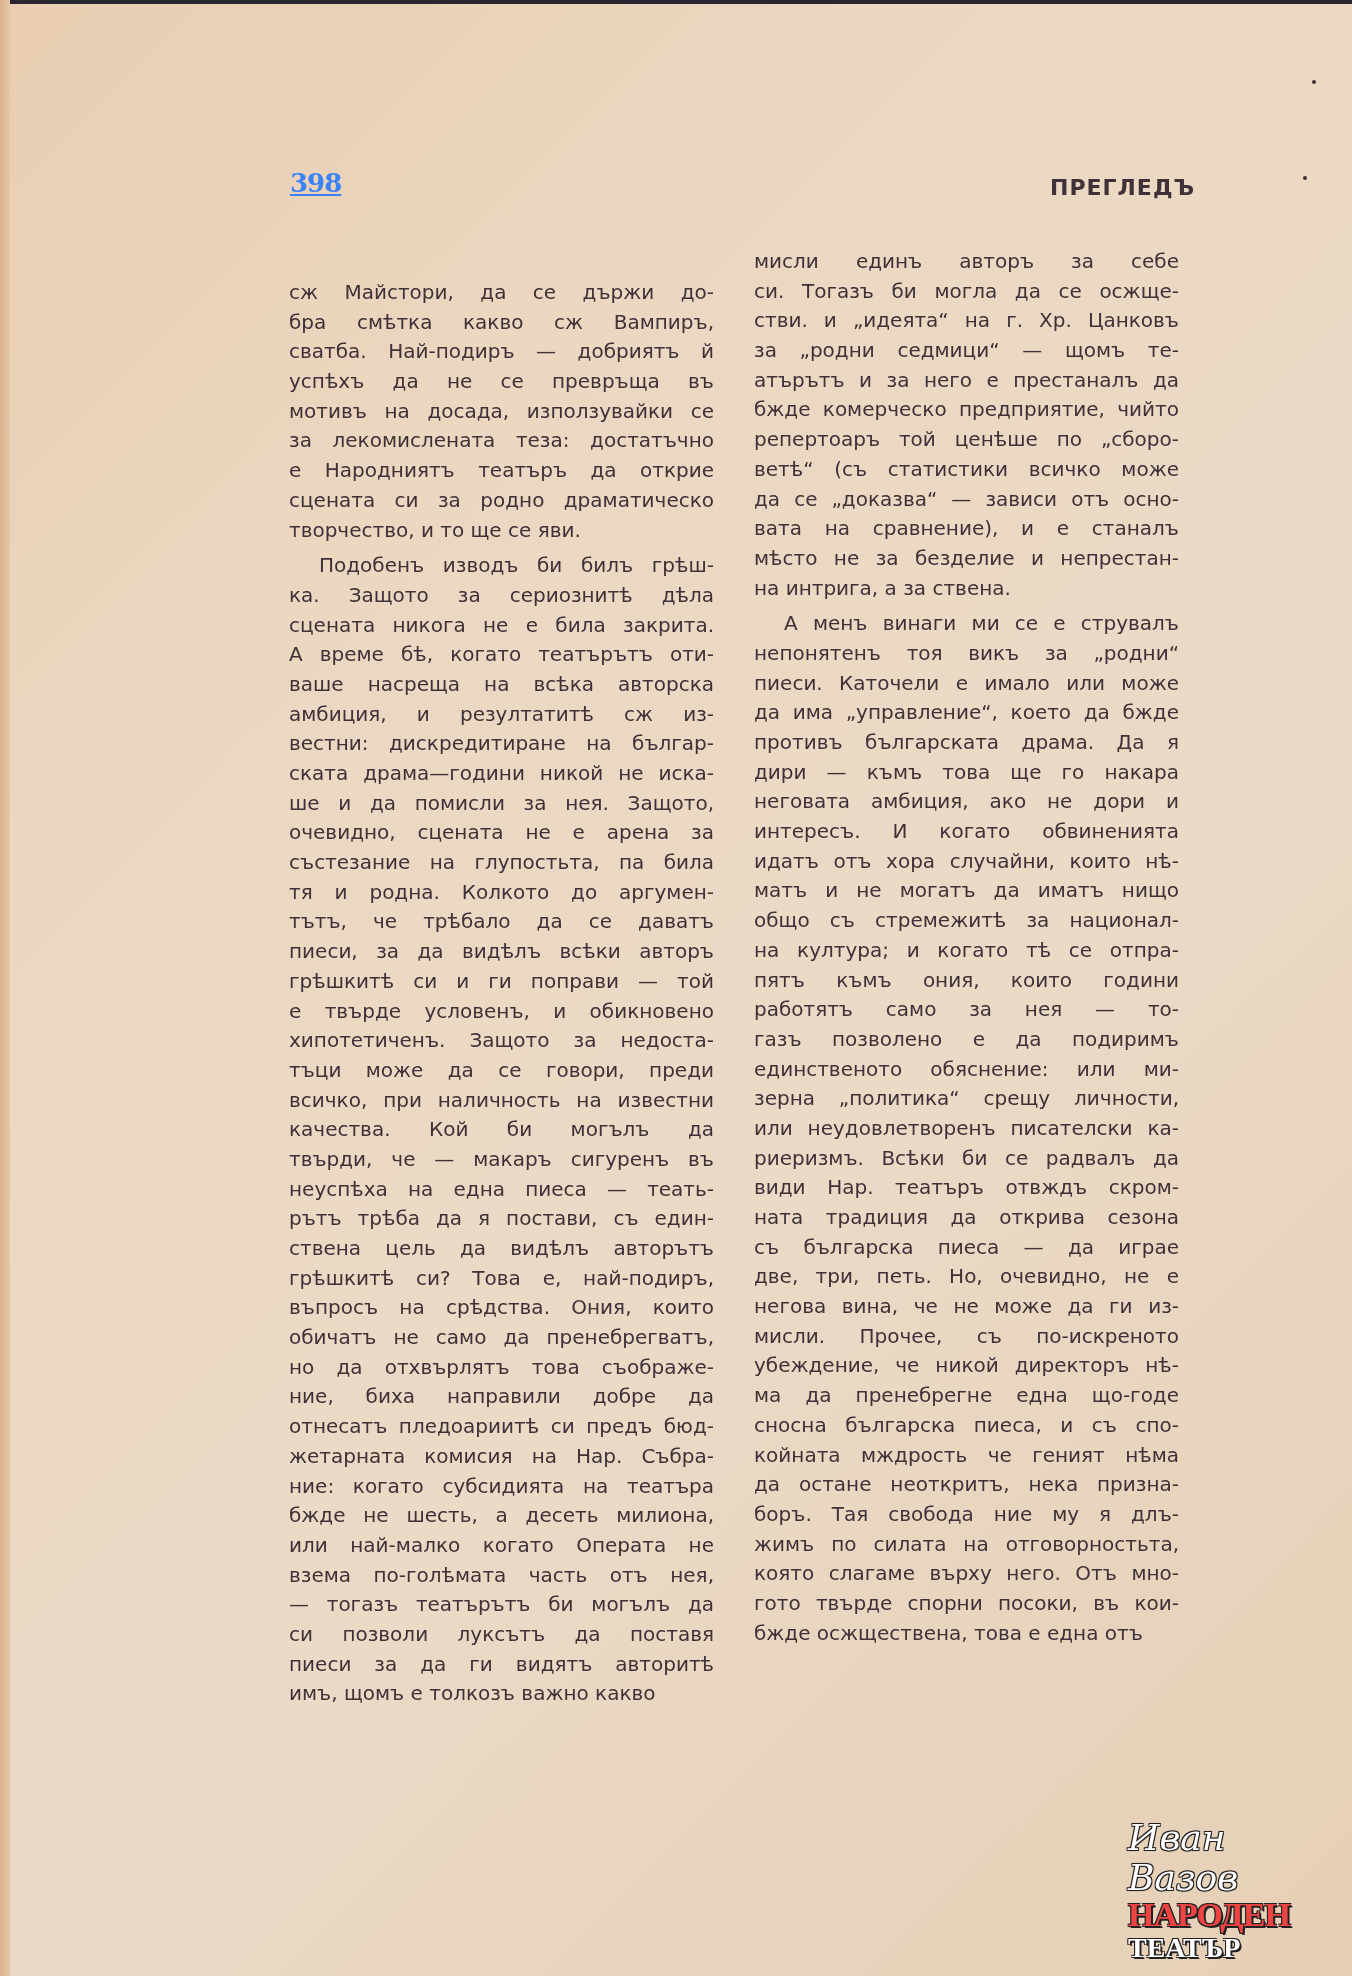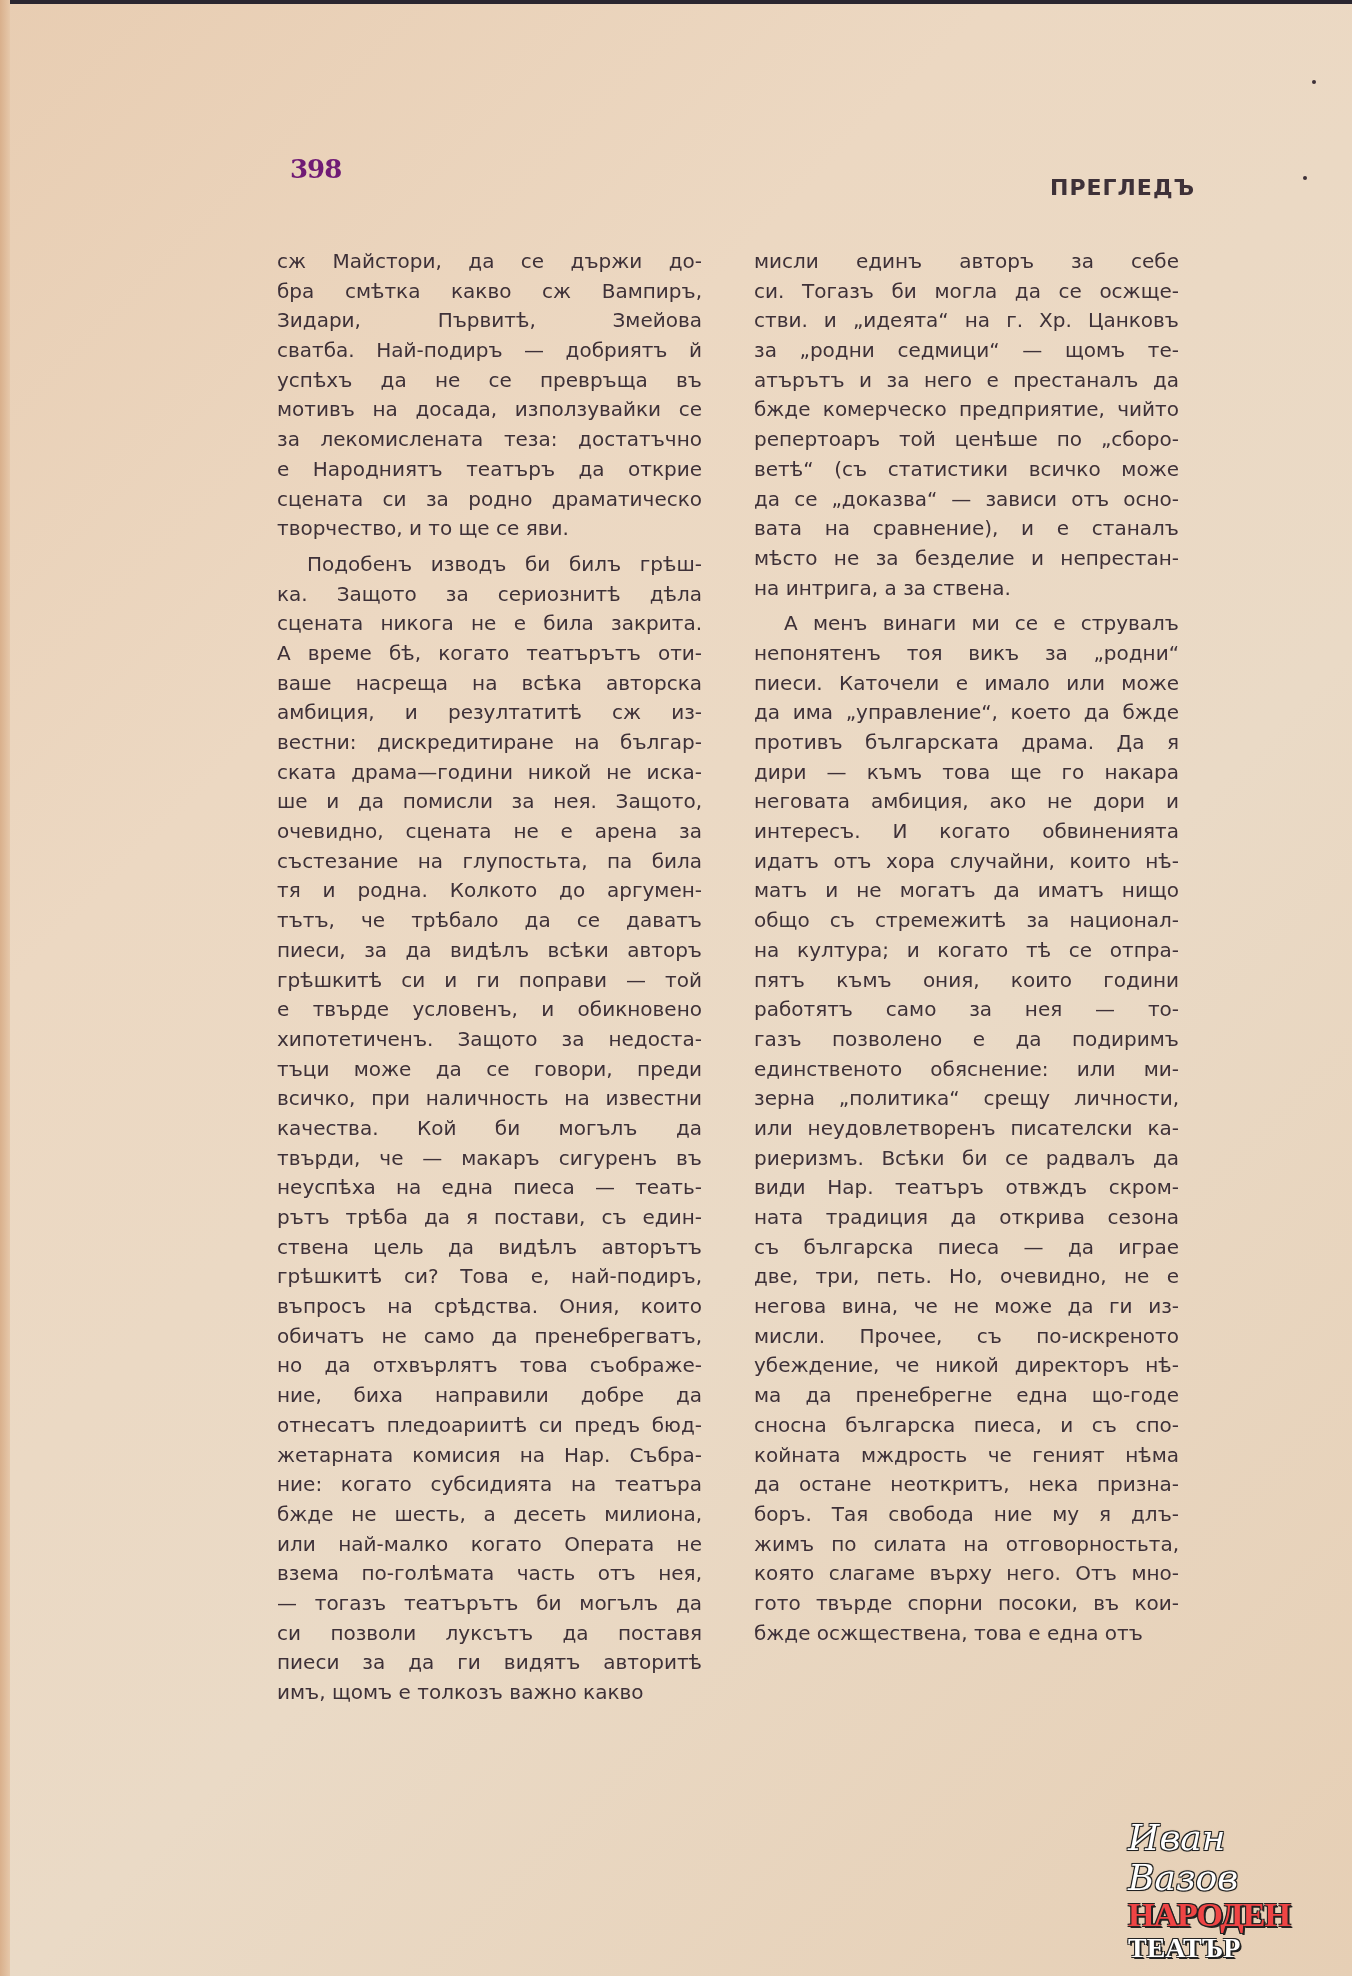--- a/index.html
+++ b/index.html
@@ -4,24 +4,24 @@
 <style>
   html, body { margin:0; padding:0; }
   body {
     width:1352px; height:1976px; position:relative; overflow:hidden;
     background: linear-gradient(135deg, #e8cdb2 0%, #ecd8c2 30%, #eadac6 60%, #e6cfb5 100%);
     font-family: "DejaVu Sans", sans-serif;
     color:#3e3138;
   }
   .topbar { position:absolute; left:0; top:0; width:1352px; height:4px; background:#2a2630; }
   .leftedge { position:absolute; left:0; top:0; width:10px; height:1976px; background:linear-gradient(90deg,#d9b08c,#e6c8aa); }
-  .pagenum { position:absolute; left:290px; top:154px; font-size:26px; font-weight:bold; color:#701a75; letter-spacing:-1px; font-family:"DejaVu Serif", serif; }
+  .pagenum { position:absolute; left:290px; top:168px; font-size:26px; font-weight:bold; color:#3b82f6; letter-spacing:-1px; font-family:"DejaVu Serif", serif;text-decoration:underline; }
   .running { position:absolute; left:1050px; top:175px; font-size:22px; font-weight:bold; color:#3e3138; letter-spacing:1px; }
   .col { position:absolute; top:247px; width:425px; font-size:20px; line-height:29.7px; text-align:justify; }
-  .col-left { left:277px; }
+  .col-left { left:289px;margin-top:31px; }
   .col-right { left:754px; }
   .line { display:block; text-align:justify; text-align-last:justify; white-space:nowrap; height:29.7px; overflow:visible; }
   .line.last { text-align-last:left; }
   .para-gap { height:6px; }
   .indent { padding-left:30px; }
   .dot { position:absolute; width:4px; height:4px; background:#3e3138; border-radius:50%; }
   .logo { position:absolute; left:1128px; top:1818px; width:180px; text-align:left; }
   .logo-script { font-family:"DejaVu Serif", serif; font-style:italic; font-size:36px; color:#fff; text-shadow:0 0 2px #222,1px 1px 0 #222,-1px -1px 0 #222,1px -1px 0 #222,-1px 1px 0 #222; line-height:40px; }
   .logo-l1 { font-family:"Liberation Serif", serif; font-size:34px; color:#ef4444; font-weight:bold; letter-spacing:-1px; text-shadow:1px 1px 0 #222,-1px -1px 0 #222,1px -1px 0 #222,-1px 1px 0 #222,2px 2px 0 #222; line-height:34px; }
   .logo-l2 { font-family:"Liberation Serif", serif; font-size:28px; color:#fff; font-weight:bold; text-shadow:1px 1px 0 #222,-1px -1px 0 #222,1px -1px 0 #222,-1px 1px 0 #222,2px 2px 0 #222; line-height:32px; }
@@ -35,21 +35,20 @@
 <div class="pagenum">398</div>
 <div class="running">ПРЕГЛЕДЪ</div>
 
 <div class="dot" style="left:1312px;top:80px;"></div>
 <div class="dot" style="left:1303px;top:176px;"></div>
 
 <div class="col col-left" id="col-left">
     <div>
       <span class="line">сж Майстори, да се държи до-</span>
       <span class="line">бра смѣтка какво сж Вампиръ,</span>
-      <span class="line">Зидари, Първитѣ, Змейова</span>
       <span class="line">сватба. Най-подиръ — добриятъ й</span>
       <span class="line">успѣхъ да не се превръща въ</span>
       <span class="line">мотивъ на досада, използувайки се</span>
       <span class="line">за лекомислената теза: достатъчно</span>
       <span class="line">е Народниятъ театъръ да открие</span>
       <span class="line">сцената си за родно драматическо</span>
       <span class="line last">творчество, и то ще се яви.</span>
     </div>
     <div class="para-gap"></div>
     <div>

